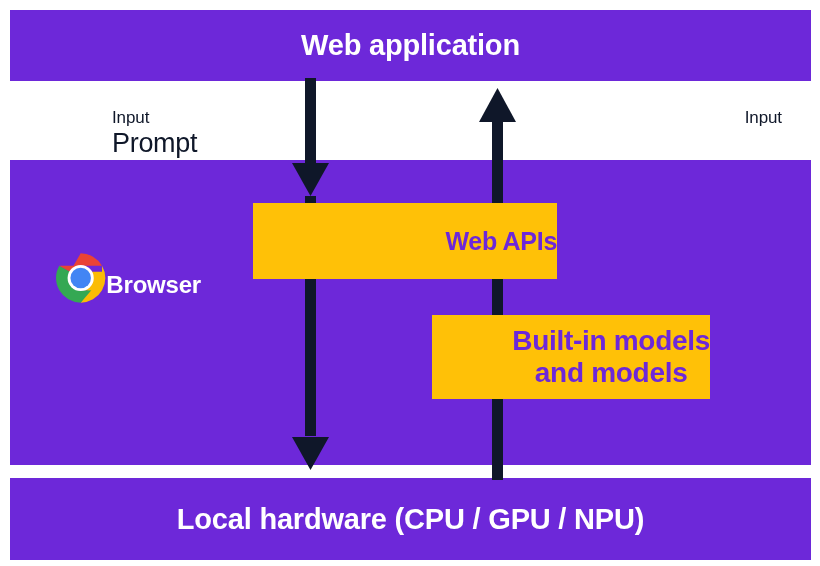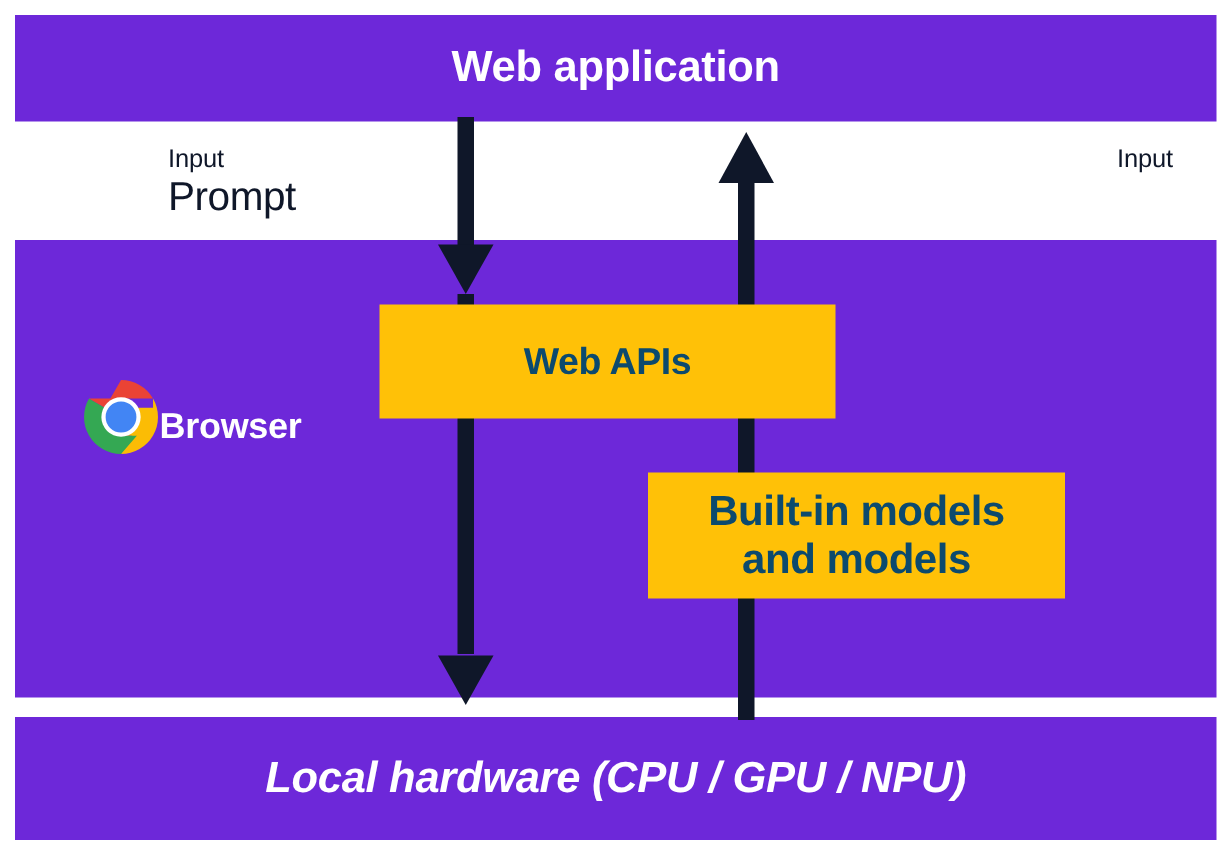--- a/index.html
+++ b/index.html
@@ -34,37 +34,37 @@
     left: 10px;
     top: 160px;
     width: 801px;
     height: 305px;
   }
   #band-bottom {
     left: 10px;
     top: 478px;
     width: 801px;
     height: 82px;
-    font-style: italic;
   }
 
   .band-title {
     color: #ffffff;
     font-size: 29px;
     font-weight: bold;
     letter-spacing: -0.2px;
     line-height: 1;
     white-space: nowrap;
   }
 
   
   .io-label {
     position: absolute;
     color: #0F1729;
     line-height: 1.12;
+    margin-top: 12px;
   }
   #io-input {
     left: 112px;
     top: 96px;
     text-align: left;
   }
   #io-output {
     right: 38px;
     top: 96px;
     text-align: right;
@@ -92,23 +92,23 @@
     pointer-events: none;
   }
 
   
   .yellow-box {
     position: absolute;
     background: #FFC107;
     z-index: 2;
     display: flex;
     align-items: center;
-    justify-content: center;
+    justify-content: flex-end;
     text-align: center;
-    color: #0c4a6e;
+    color: #6d28d9;
     font-weight: bold;
     letter-spacing: -0.3px;
     line-height: 1.16;
   }
   #box-web-apis {
     left: 253px;
     top: 203px;
     width: 304px;
     height: 76px;
     font-size: 25px;

